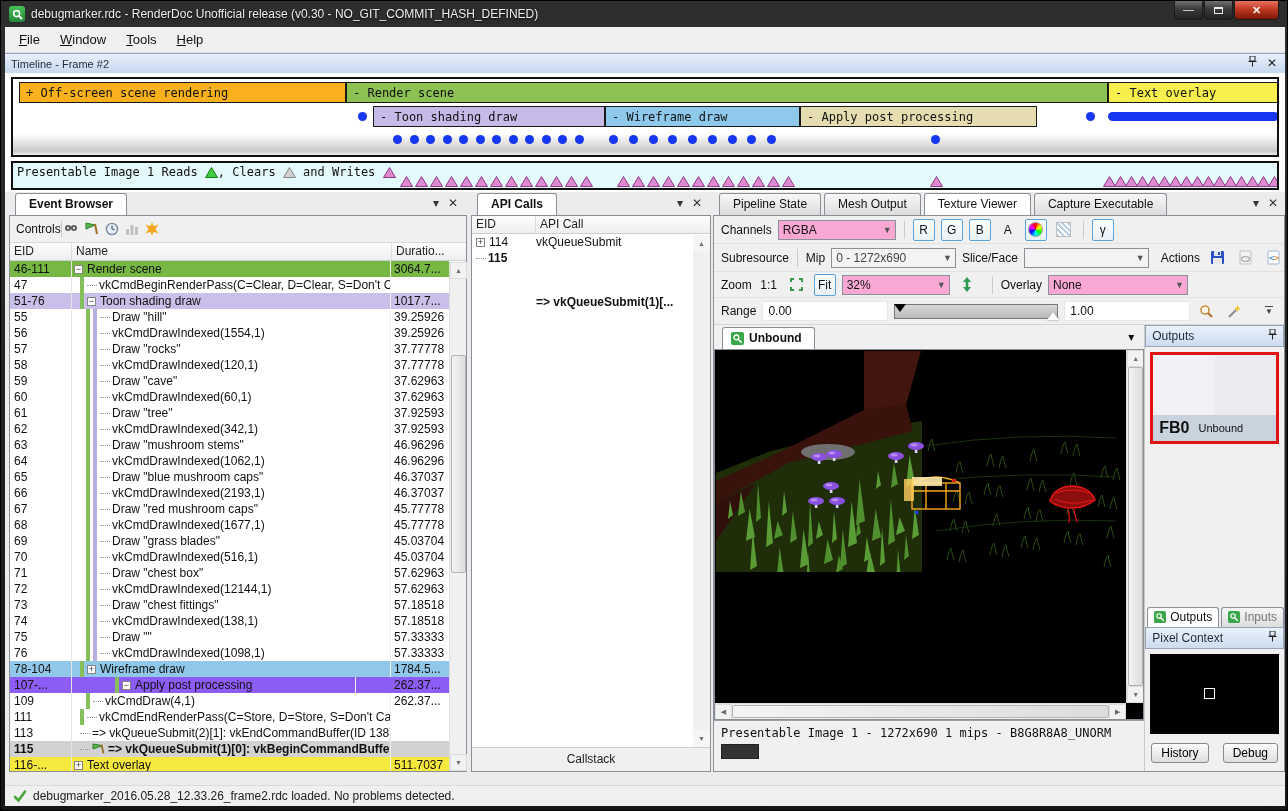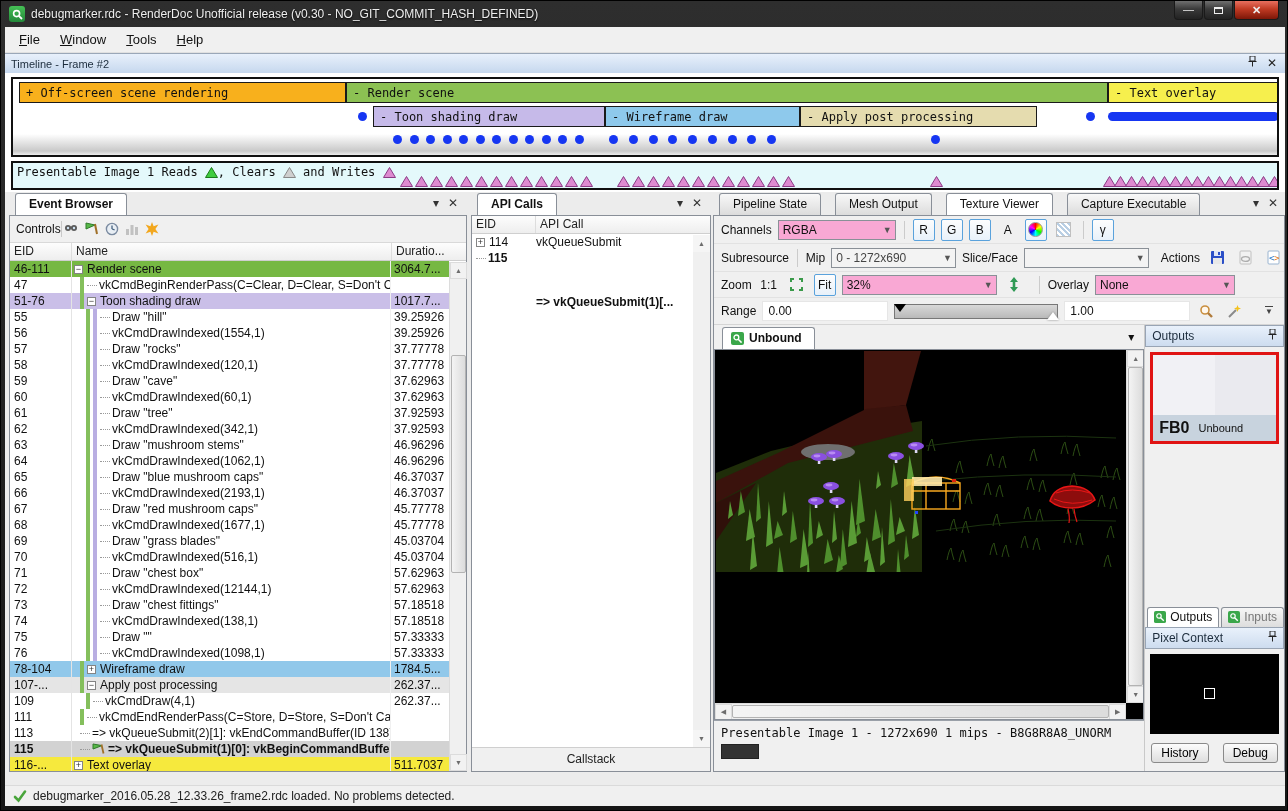--- a/index.html
+++ b/index.html
@@ -32,41 +32,41 @@
   .tl-bar { position:absolute; height:21px; border:1px solid #1a1a1a; font-family:"DejaVu Sans Mono", monospace; font-size:12px; display:flex; align-items:center; padding-left:6px; white-space:nowrap; overflow:hidden; }
   .tl-dot { position:absolute; width:9px; height:9px; border-radius:50%; }
   .tl-pill { position:absolute; height:9px; border-radius:5px; }
   .tl-present { position:absolute; left:6px; top:88px; width:1268px; height:29px; border:2px solid #101010; background:#e4f9fb; overflow:hidden; }
   .tl-legend { position:absolute; left:4px; top:2px; font-family:"DejaVu Sans Mono", monospace; font-size:12px; display:flex; align-items:center; white-space:pre; }
   .tri-group { position:absolute; bottom:1px; display:flex; }
 
   
   .main { position:relative; height:593px; background:#ececec; }
   .panel-tabs { position:absolute; height:23px; display:flex; align-items:flex-end; }
-  .ptab { border:1px solid #898f98; border-bottom:none; background:linear-gradient(#f8f8f8,#dcdcdc); padding:3px 13px 4px; font-size:12px; border-radius:3px 3px 0 0; margin-right:14px; position:relative; }
+  .ptab { border:1px solid #898f98; border-bottom:none; background:linear-gradient(#f8f8f8,#dcdcdc); padding:3px 13px 4px; font-size:12px; border-radius:3px 3px 0 0; margin-right:3px; position:relative; }
   .ptab.active { background:#fff; font-weight:bold; height:22px; z-index:2; }
   .ptab.activeplain { background:#fff; height:22px; z-index:2; }
   .panel-caps { position:absolute; top:4px; display:flex; gap:9px; color:#333; font-size:12px; }
   .pbody { position:absolute; border:1px solid #898f98; background:#fff; }
 
   
   .eb-toolbar { height:27px; background:#f0f0f0; border-bottom:1px solid #d9d9d9; display:flex; align-items:center; padding-left:6px; }
   .eb-toolbar .sep { width:1px; height:16px; background:#c9c9c9; }
   .tb-icon { width:20px; height:18px; display:flex; align-items:center; justify-content:center; }
   .grid-head { display:flex; height:18px; background:linear-gradient(#fdfdfd,#eee); border-bottom:1px solid #cfcfcf; font-size:12px; color:#222; }
   .grid-head > div { padding:1px 4px; border-right:1px solid #ddd; }
   .eb-rows { position:relative; overflow:hidden; }
   .eb-row { display:flex; height:16px; line-height:16px; font-size:12px; white-space:nowrap; }
   .eb-row .c-eid { width:62px; padding-left:4px; border-right:1px solid #e4e4e4; flex:none; }
   .eb-row .c-name { flex:1; overflow:hidden; display:flex; align-items:center; border-right:1px solid #f0f0f0; }
   .eb-row .c-dur { width:58px; padding-left:3px; flex:none; }
   .r-green  { background:#76b843; }
   .r-purple { background:#cabfe8; }
   .r-blue   { background:#91c8ea; }
-  .r-tan    { background:#e5e5e5; }
+  .r-tan    { background:#8b5cf6;gap:35px; }
   .r-yellow { background:#f6e93d; }
   .r-sel    { background:#d2d2d2; font-weight:bold; }
   .guide { width:4px; height:16px; margin-right:3px; flex:none; }
   .g-green { background:#84bf5c; } .g-purple { background:#b9aee2; }
   .dotline { width:10px; border-top:1px dotted #9a9a9a; margin-right:2px; flex:none; }
   .expander { width:9px; height:9px; border:1px solid #848484; background:#fff; font-size:9px; line-height:7px; text-align:center; margin-right:4px; flex:none; color:#333; }
   .vscroll { position:absolute; top:0; right:0; width:17px; background:#f0f0f0; border-left:1px solid #dcdcdc; }
   .sb-btn { position:absolute; left:0; width:17px; height:17px; background:#f2f2f2; border:1px solid #dcdcdc; color:#6d6d6d; font-size:7px; display:flex; align-items:center; justify-content:center; }
   .sb-thumb { position:absolute; left:1px; width:15px; background:linear-gradient(90deg,#f4f4f4,#dcdcdc); border:1px solid #b3b3b3; border-radius:2px; }
   .hscroll { position:absolute; left:0; right:0; height:16px; background:#f0f0f0; border-top:1px solid #dcdcdc; }
@@ -816,21 +816,21 @@
 
         <div class="tvrow" style="height:26px;">
           <span>Zoom</span>
           <div class="tbtn">1:1</div>
           <div class="tbtn">
               <svg width="13" height="13" viewBox="0 0 13 13">
                 <path d="M1 4 L1 1 L4 1 M9 1 L12 1 L12 4 M12 9 L12 12 L9 12 M4 12 L1 12 L1 9" fill="none" stroke="#3a9a4a" stroke-width="2"></path>
               </svg>
             </div>
           <div class="tbtn on">Fit</div>
-          <div class="combo" style="width:155px;text-align:right;">
+          <div class="combo" style="width:108px;text-align:right;">
               <span>32%</span>
               <span class="arr">▼</span>
             </div>
           <div class="tbtn">
               <svg width="10" height="15" viewBox="0 0 10 15">
                 <path d="M5 0 L9 5 L6.3 5 L6.3 10 L9 10 L5 15 L1 10 L3.7 10 L3.7 5 L1 5 Z" fill="#2f9a55"></path>
               </svg>
             </div>
           <span class="tvsep" style="margin-left:8px;"></span>
           <span>Overlay</span>

